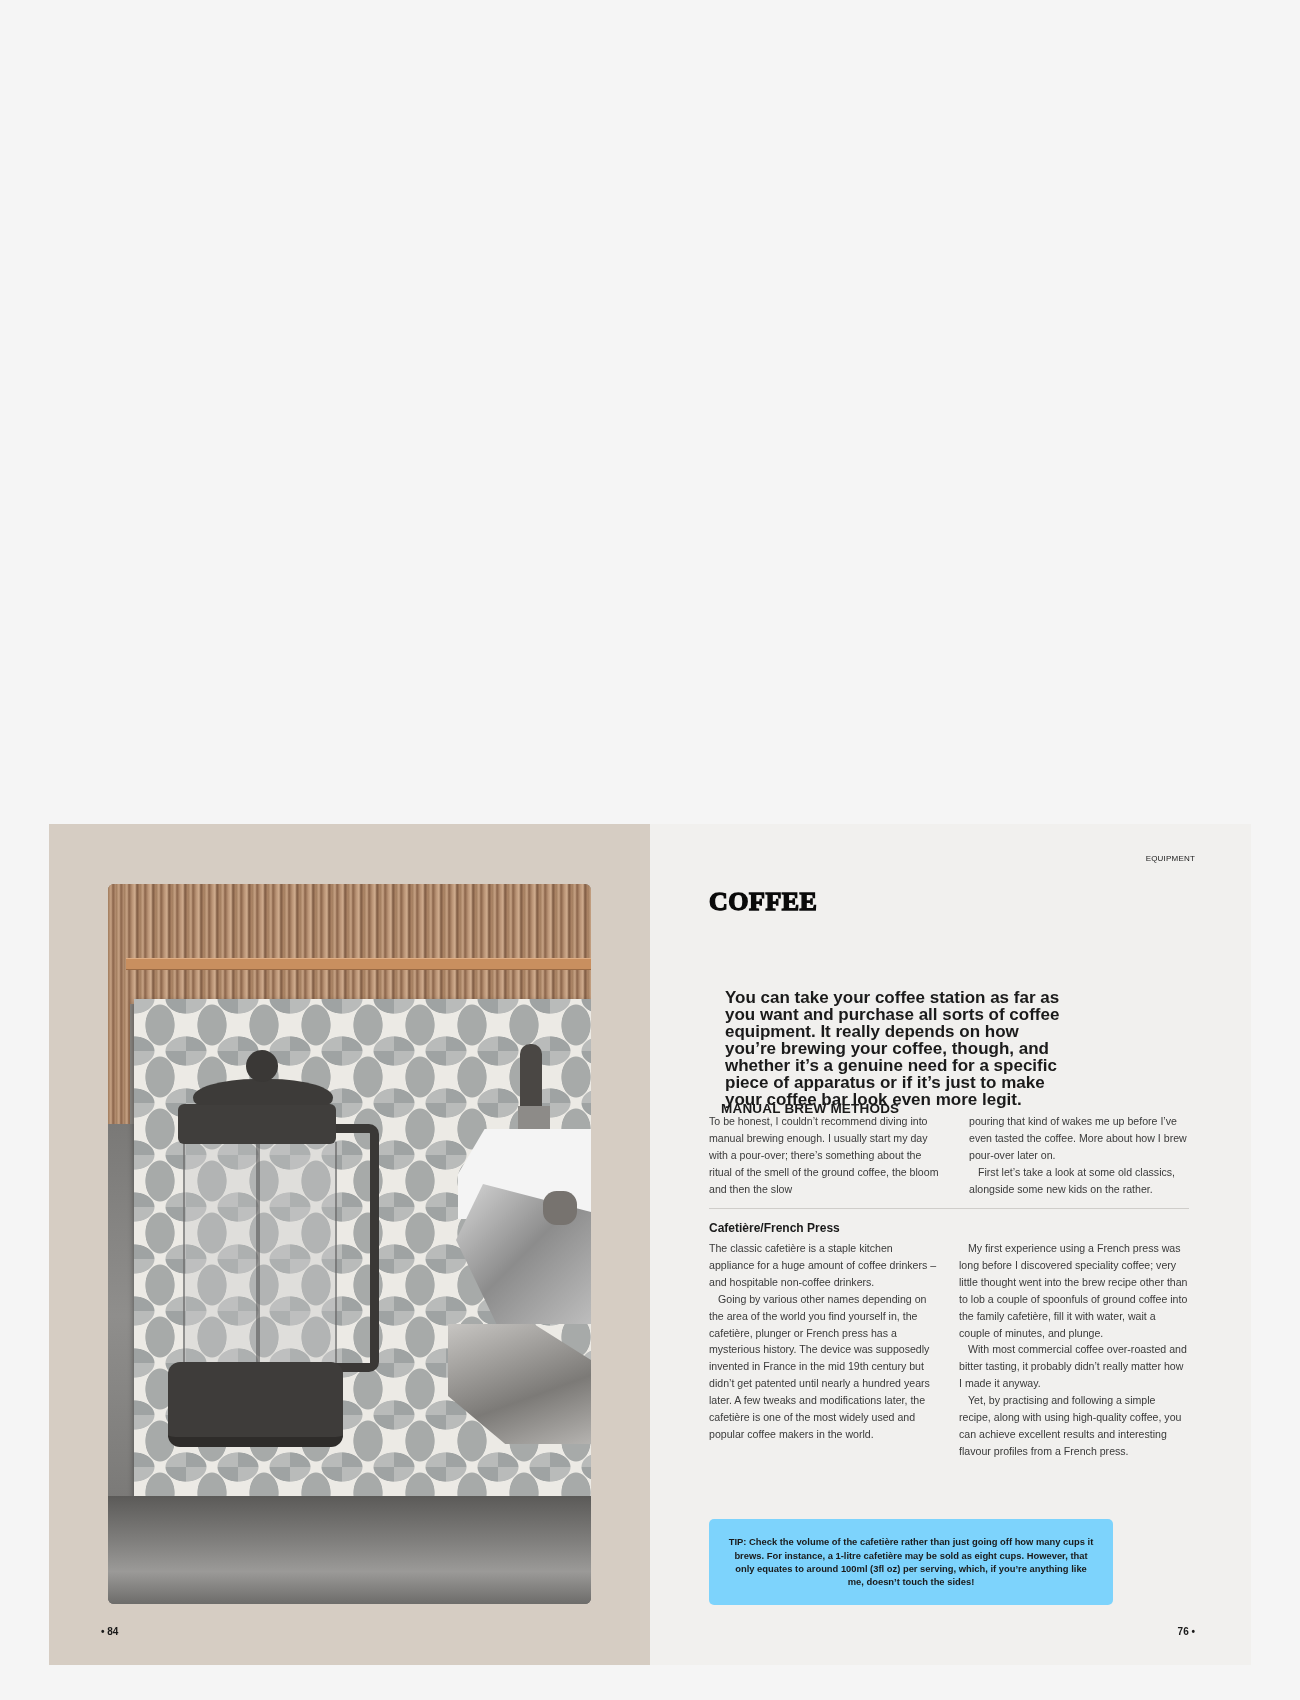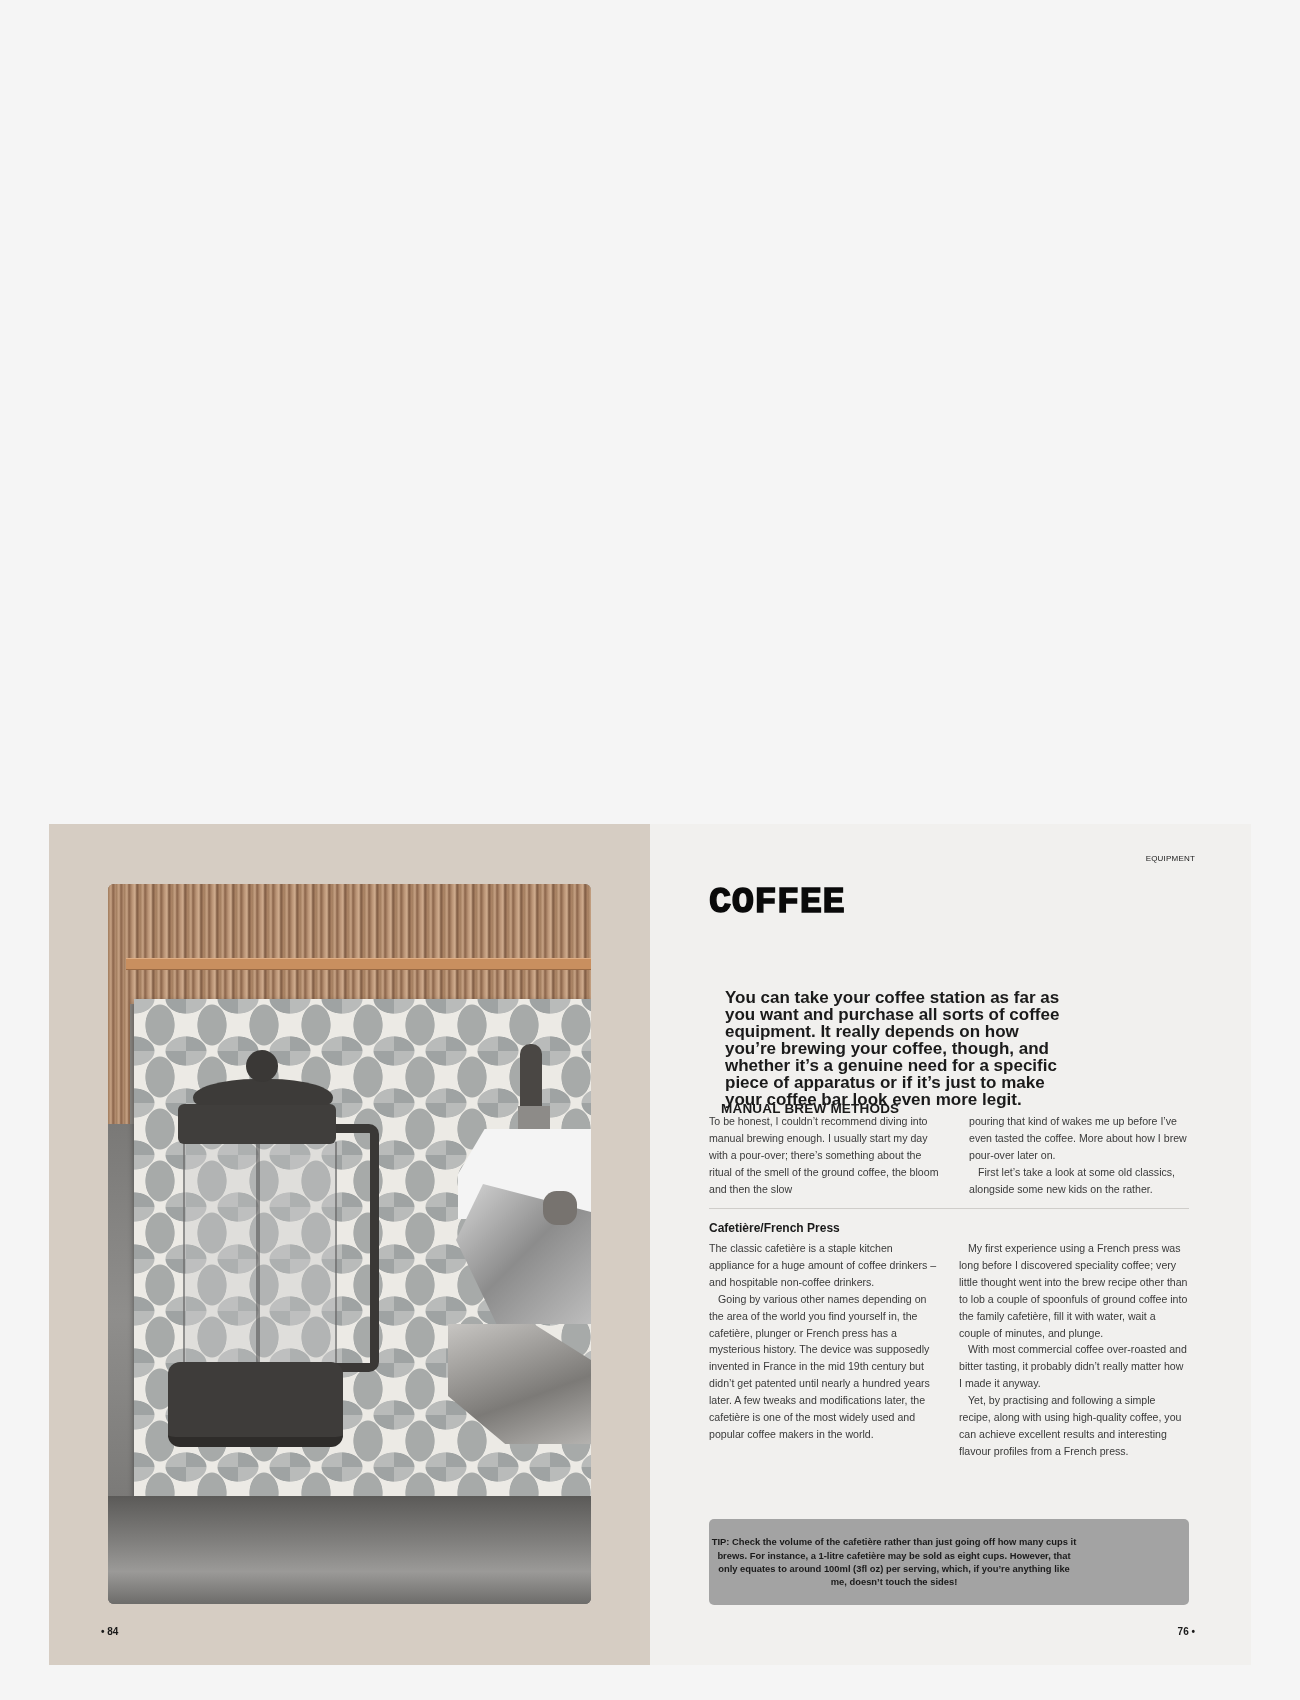--- a/index.html
+++ b/index.html
@@ -62,42 +62,42 @@
   .white-card { position:absolute; left:350px; top:245px; width:133px; height:90px; background:#f4f4f4; clip-path:polygon(20% 0,100% 0,100% 100%,0 100%,0 50%); }
   .spout { position:absolute; left:412px; top:160px; width:22px; height:80px; background:#4a4744; border-radius:10px 10px 0 0; }
   .spout-clip { position:absolute; left:410px; top:222px; width:32px; height:55px; background:#8d8b88; clip-path:polygon(0 0,100% 0,100% 70%,50% 100%,0 70%); }
 
   .page-num { position:absolute; top:802px; font-size:10px; font-weight:bold; color:#1a1a1a; }
   .page-num.left { left:52px; }
   .page-num.right { right:56px; }
 
   .running-head { position:absolute; right:56px; top:30px; font-size:8px; letter-spacing:0.2px; color:#1a1a1a; }
   .title {
-    position:absolute; left:59px; top:62px; margin:0; font-family:Liberation Mono, monospace;
-    font-weight:900; font-size:37px; line-height:32px; letter-spacing:0.5px; color:#0a0a0a;
+    position:absolute; left:59px; top:62px; margin:0; font-family:Liberation Serif, serif;
+    font-weight:900; font-size:26px; line-height:32px; letter-spacing:0.5px; color:#0a0a0a;
     text-transform:uppercase; -webkit-text-stroke:1.4px #0a0a0a;
   }
   .title span { display:block; }
   .intro {
     position:absolute; left:59px; top:149px; width:345px; font-size:17px; line-height:17px;
     font-weight:bold; color:#1a1a1a; margin:16px;
   }
   .section-h { position:absolute; left:59px; top:265px; font-size:13.5px; font-weight:bold; letter-spacing:0.2px; margin:12px; }
   .col { position:absolute; width:230px; font-size:10.6px; line-height:16.9px; color:#3a3a3a; }
   .col p { margin:0; }
   .col p.ind { text-indent:9px; }
   .mb-left { left:59px; top:289px; }
   .mb-right { left:309px; top:289px;margin-left:10px; }
   .divider { position:absolute; left:59px; top:384px; width:480px; height:1px; background:#cfcdca; }
   .sub-h { position:absolute; left:59px; top:397px; font-size:12px; font-weight:bold; margin:0; color:#1a1a1a; }
   .cf-left { left:59px; top:416px; }
   .cf-right { left:309px; top:416px; }
   .tip {
-    position:absolute; left:59px; top:695px; width:480px; height:86px; background:#a3a3a3;
-    border-radius:5px; display:flex; align-items:center; justify-content:flex-start;
+    position:absolute; left:59px; top:695px; width:404px; height:86px; background:#7dd3fc;
+    border-radius:5px; display:flex; align-items:center; justify-content:center;
   }
   .tip p { margin:0; width:370px; text-align:center; font-size:9.4px; line-height:13.4px; font-weight:bold; color:#1a1a1a; }
 </style>
 </head>
 <body>
 
 <div class="spread">
 
   <div class="page-left">
     <div class="photo" title="French press and moka pot on patterned marble tile board against wooden wall">

